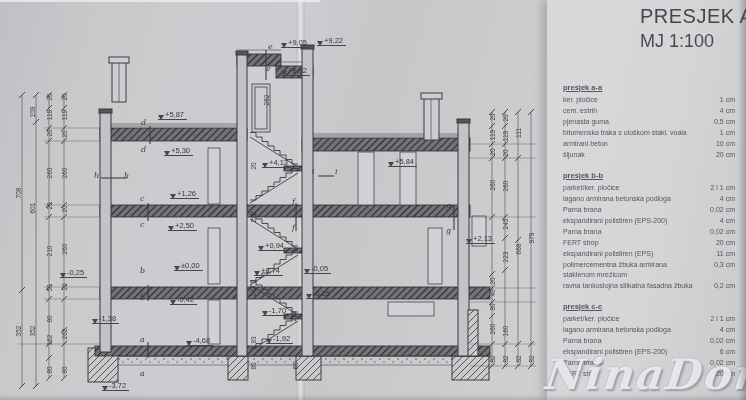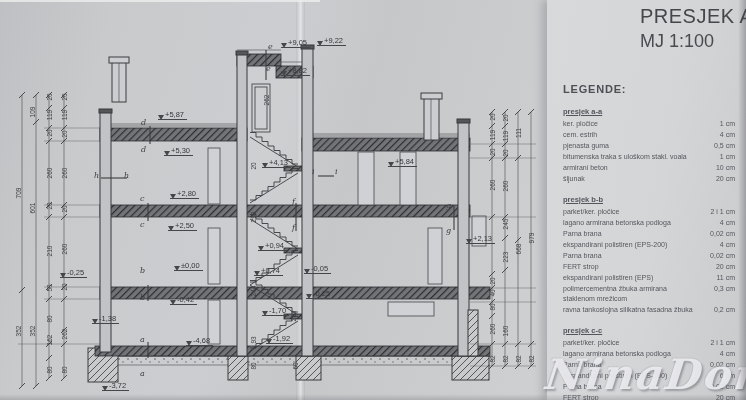--- a/index.html
+++ b/index.html
@@ -264,21 +264,20 @@
       <line x1="528" y1="115" x2="534" y2="109"></line>
       <line x1="528" y1="347" x2="534" y2="341"></line>
       <line x1="528" y1="369" x2="534" y2="363"></line>
     </g>
 </svg>
 
 <div class="title">PRESJEK A-A</div>
 <div class="scale">MJ 1:100</div>
 
 <div class="legend">
-  <div class="lg-head">LEGENDE:</div>
   <div>
       <div class="lg-sec">
         <div class="lg-name">presjek a-a</div>
         <div class="lg-row">
           <span class="lg-label">ker. pločice</span>
           <span class="lg-val">1 cm</span>
         </div>
         <div class="lg-row">
           <span class="lg-label">cem. estrih</span>
           <span class="lg-val">4 cm</span>
@@ -370,21 +369,21 @@
 </div>
 
 <div class="anno">
     <span class="lvl" style="left: 281px; top: 38px;">+9,05</span>
     <span class="lvl" style="left: 317px; top: 36px;">+9,22</span>
     <span class="lvl" style="left: 281px; top: 66px;">+8,82</span>
     <span class="lvl" style="left: 158px; top: 110px; text-align: right;">+5,87</span>
     <span class="lvl" style="left: 388px; top: 121px; margin-top: 36px;">+5,84</span>
     <span class="lvl" style="left: 164px; top: 146px;">+5,30</span>
     <span class="lvl" style="left: 262px; top: 158px; text-align: center;">+4,13</span>
-    <span class="lvl" style="left: 170px; top: 189px;">+2,80</span>
+    <span class="lvl" style="left: 170px; top: 189px;">+1,26</span>
     <span class="lvl" style="left: 168px; top: 221px;">+2,50</span>
     <span class="lvl" style="left: 466px; top: 234px; text-align: center;">+2,13</span>
     <span class="lvl" style="left: 258px; top: 241px;">+0,94</span>
     <span class="lvl" style="left: 254px; top: 266px;">+0,74</span>
     <span class="lvl" style="left: 174px; top: 261px;">±0,00</span>
     <span class="lvl" style="left: 304px; top: 264px;">-0,05</span>
     <span class="lvl" style="left: 60px; top: 268px;">-0,25</span>
     <span class="lvl" style="left: 306px; top: 289px;">-0,25</span>
     <span class="lvl" style="left: 170px; top: 295px;">-0,42</span>
     <span class="lvl" style="left: 92px; top: 314px;">-1,38</span>

